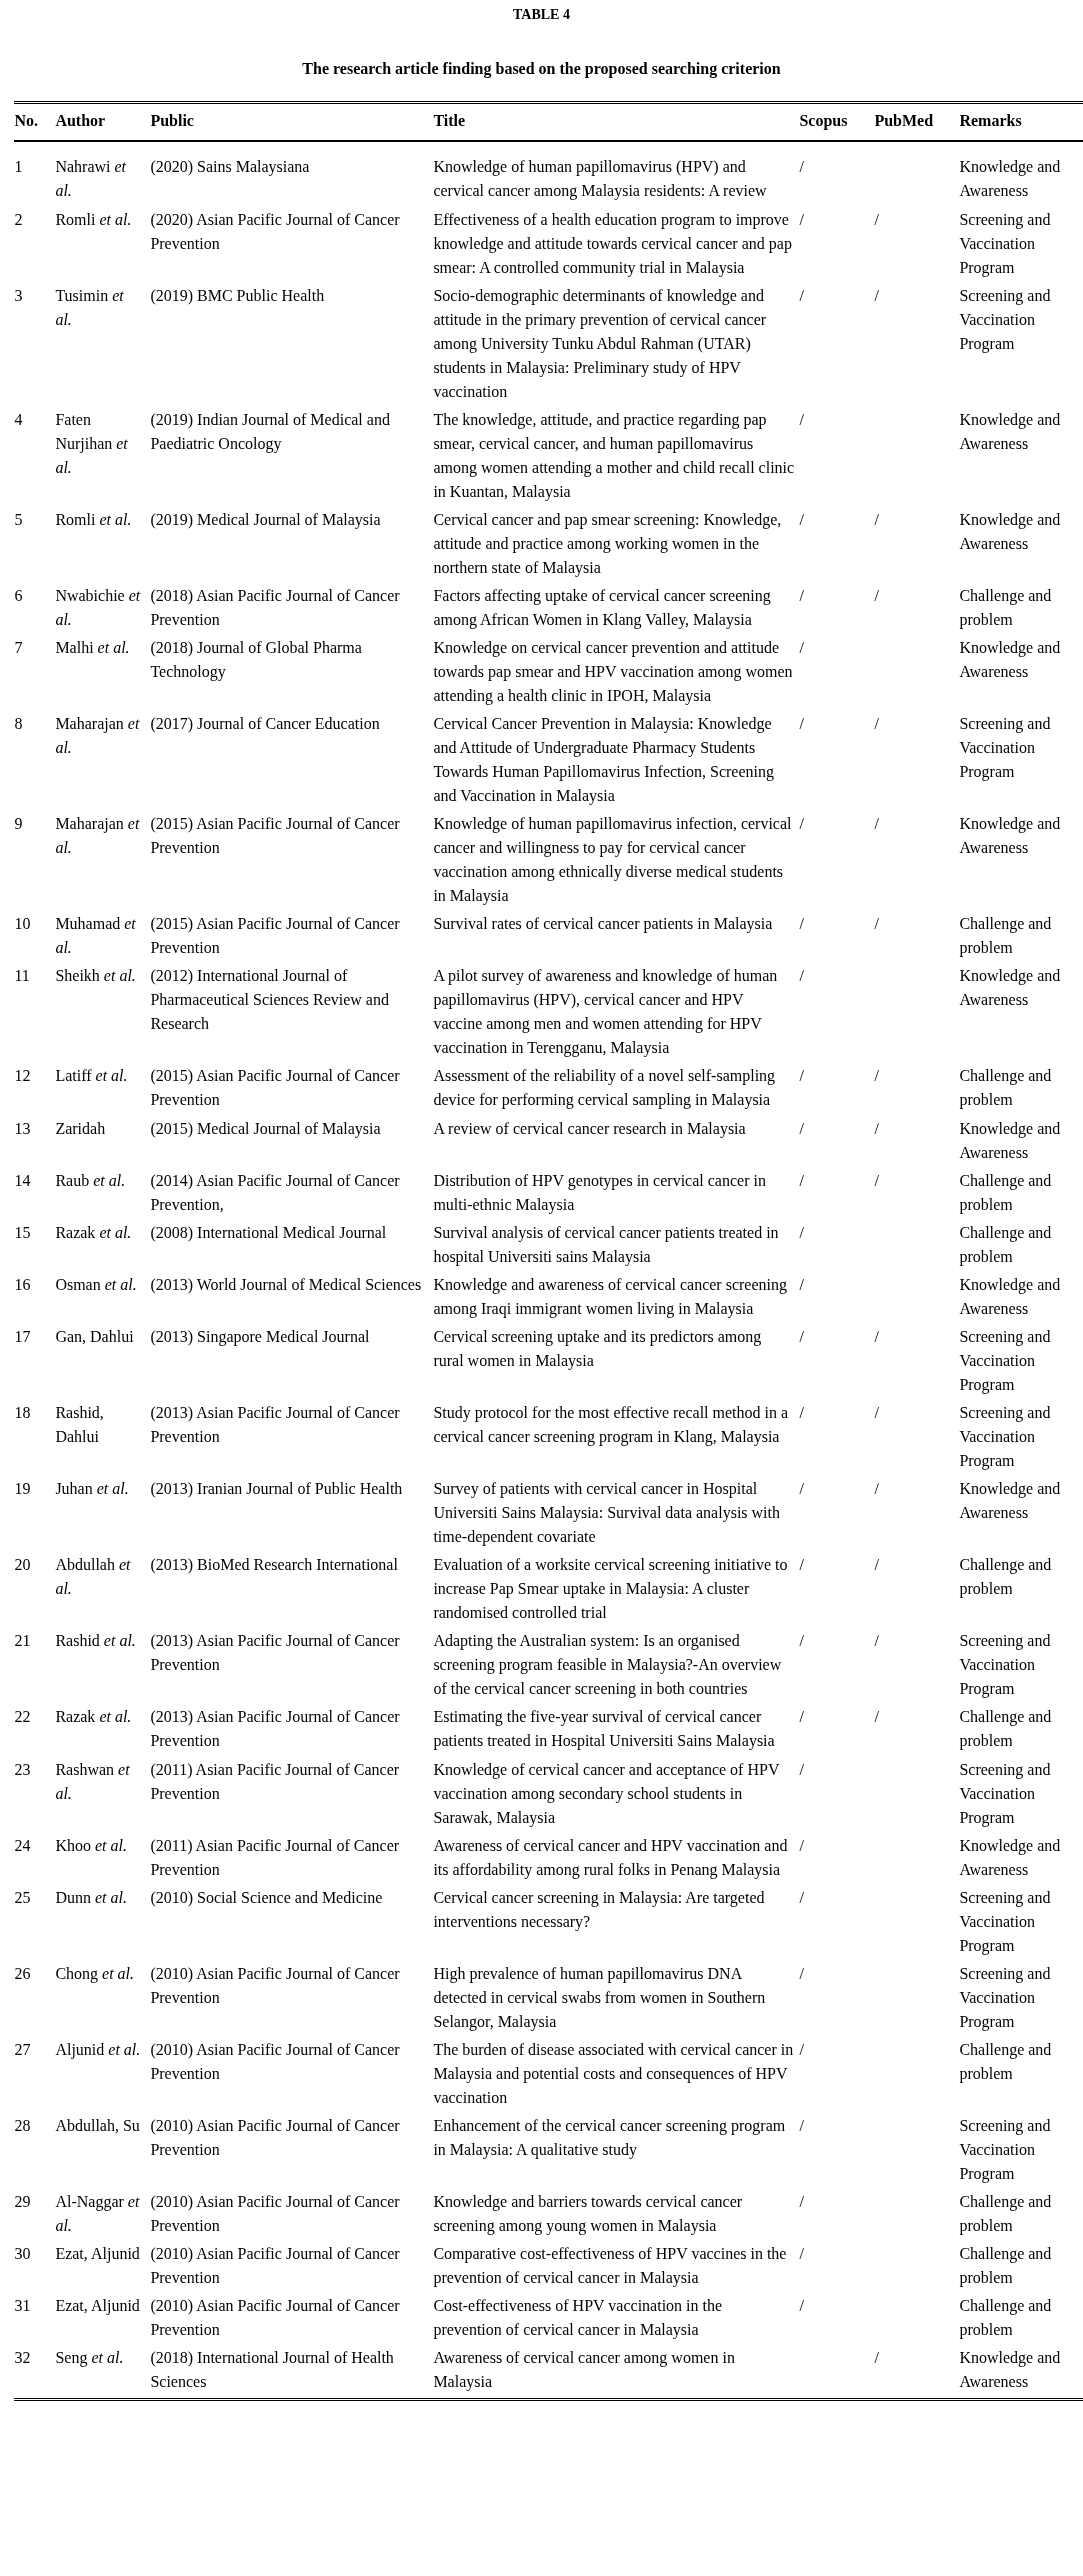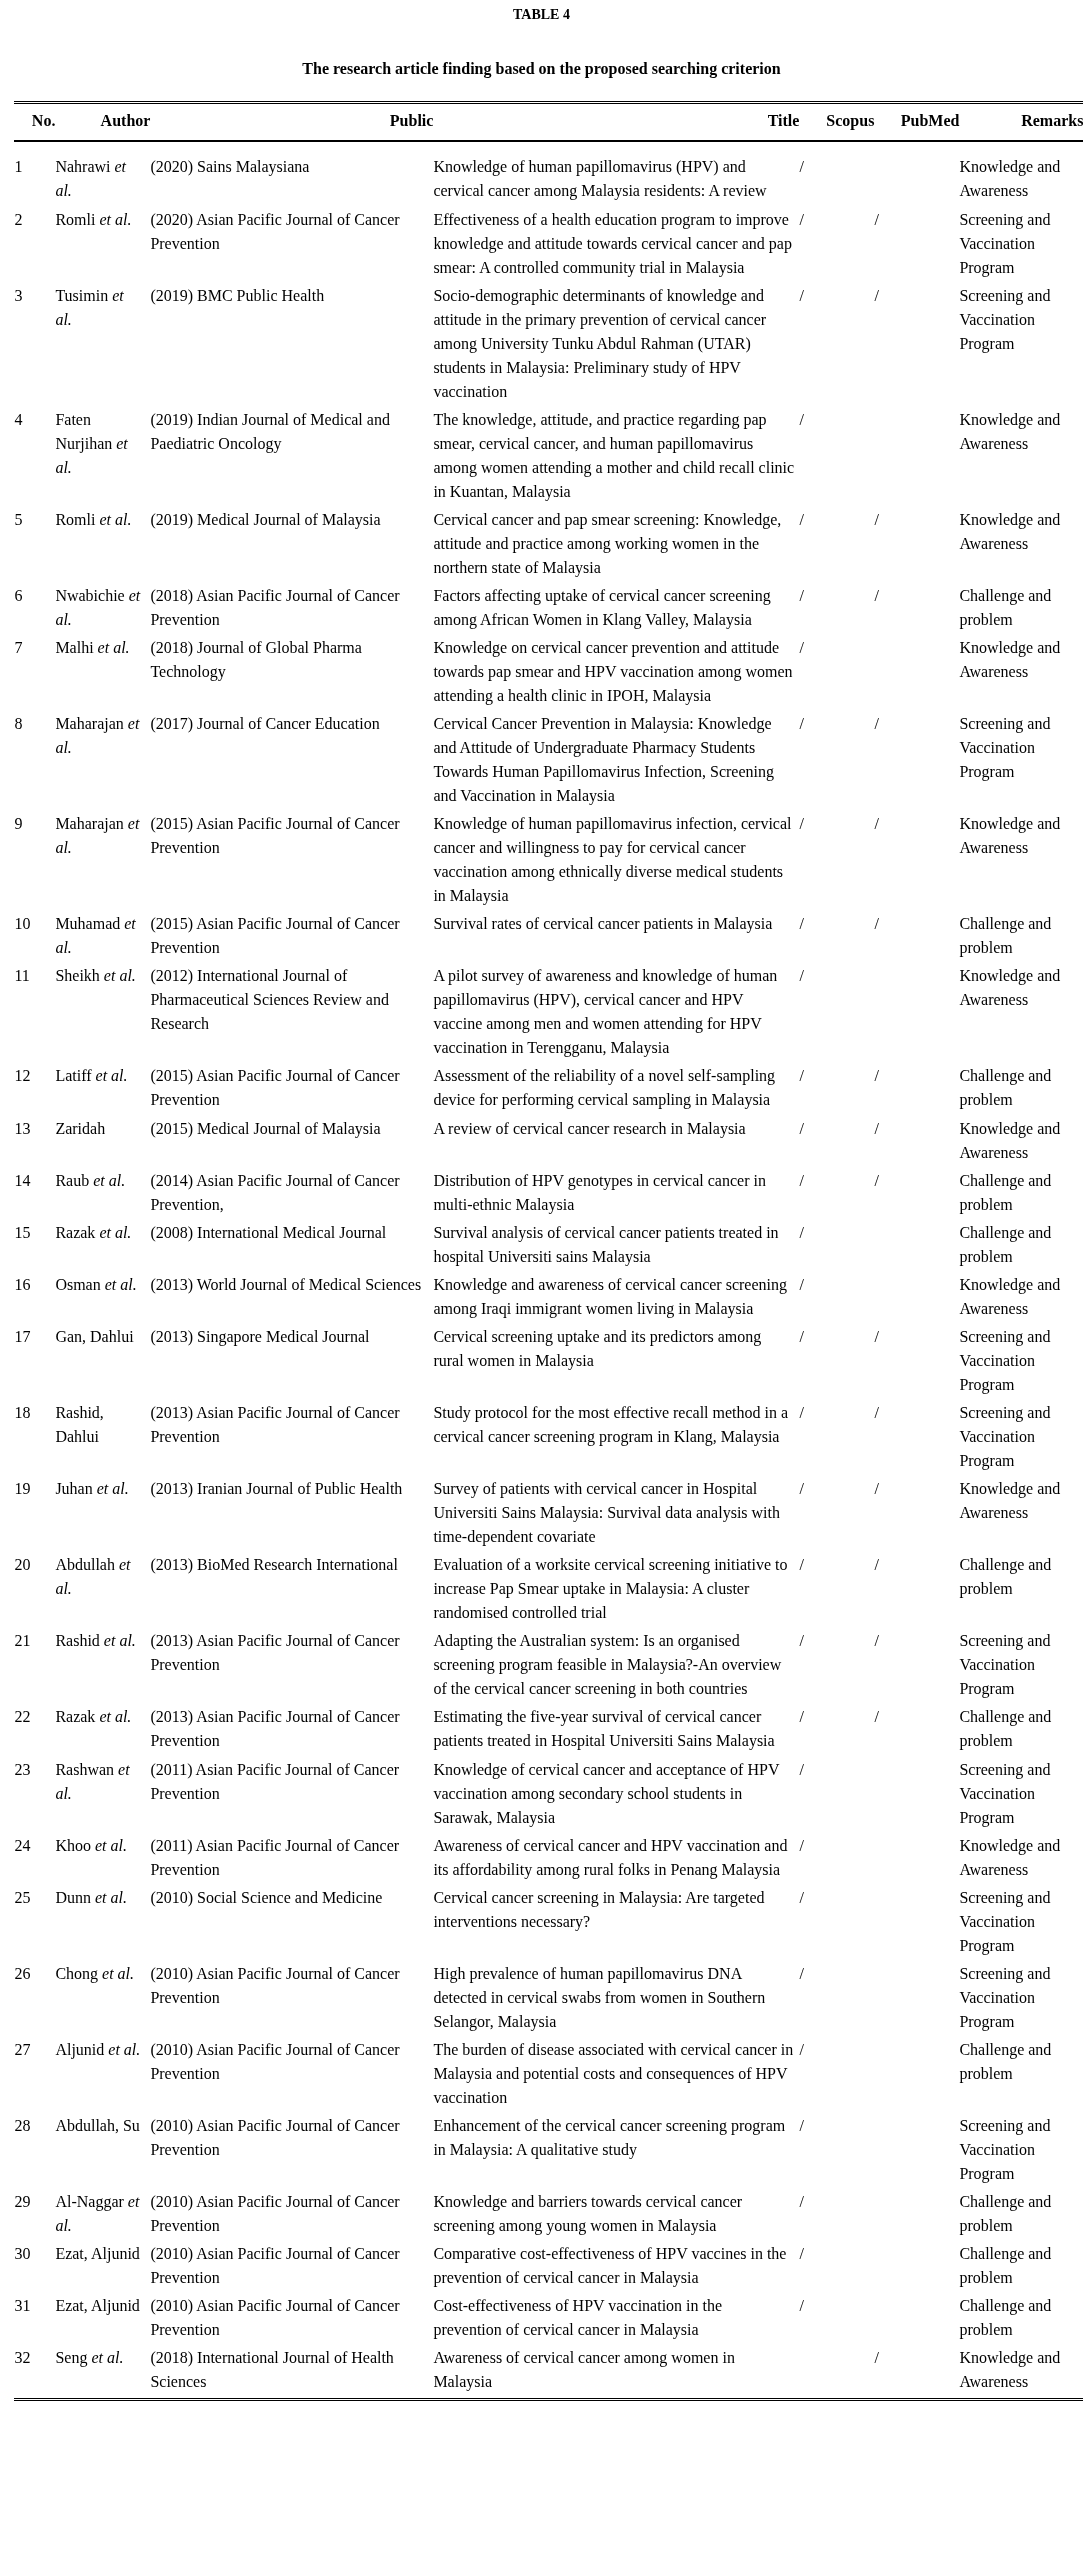--- a/index.html
+++ b/index.html
@@ -41,21 +41,21 @@
     border-bottom: 3.6px double #000;
   }
   col.c-no      { width: 41px;  }
   col.c-author  { width: 95px; }
   col.c-journal { width: 283px; }
   col.c-title   { width: 366px; }
   col.c-scopus  { width: 75px; }
   col.c-pubmed  { width: 85px; }
   col.c-remarks { width: 124px; }
   thead th {
-    text-align: right;
+    text-align: left;
     font-weight: bold;
     vertical-align: middle;
     padding: 5.2px 0 7.2px 0;
     border-bottom: 2.1px solid #000;
     font-size: 16px;
   }
   tbody td {
     vertical-align: top;
     text-align: left;
     padding: 0 7.7px 4.1px 0;

